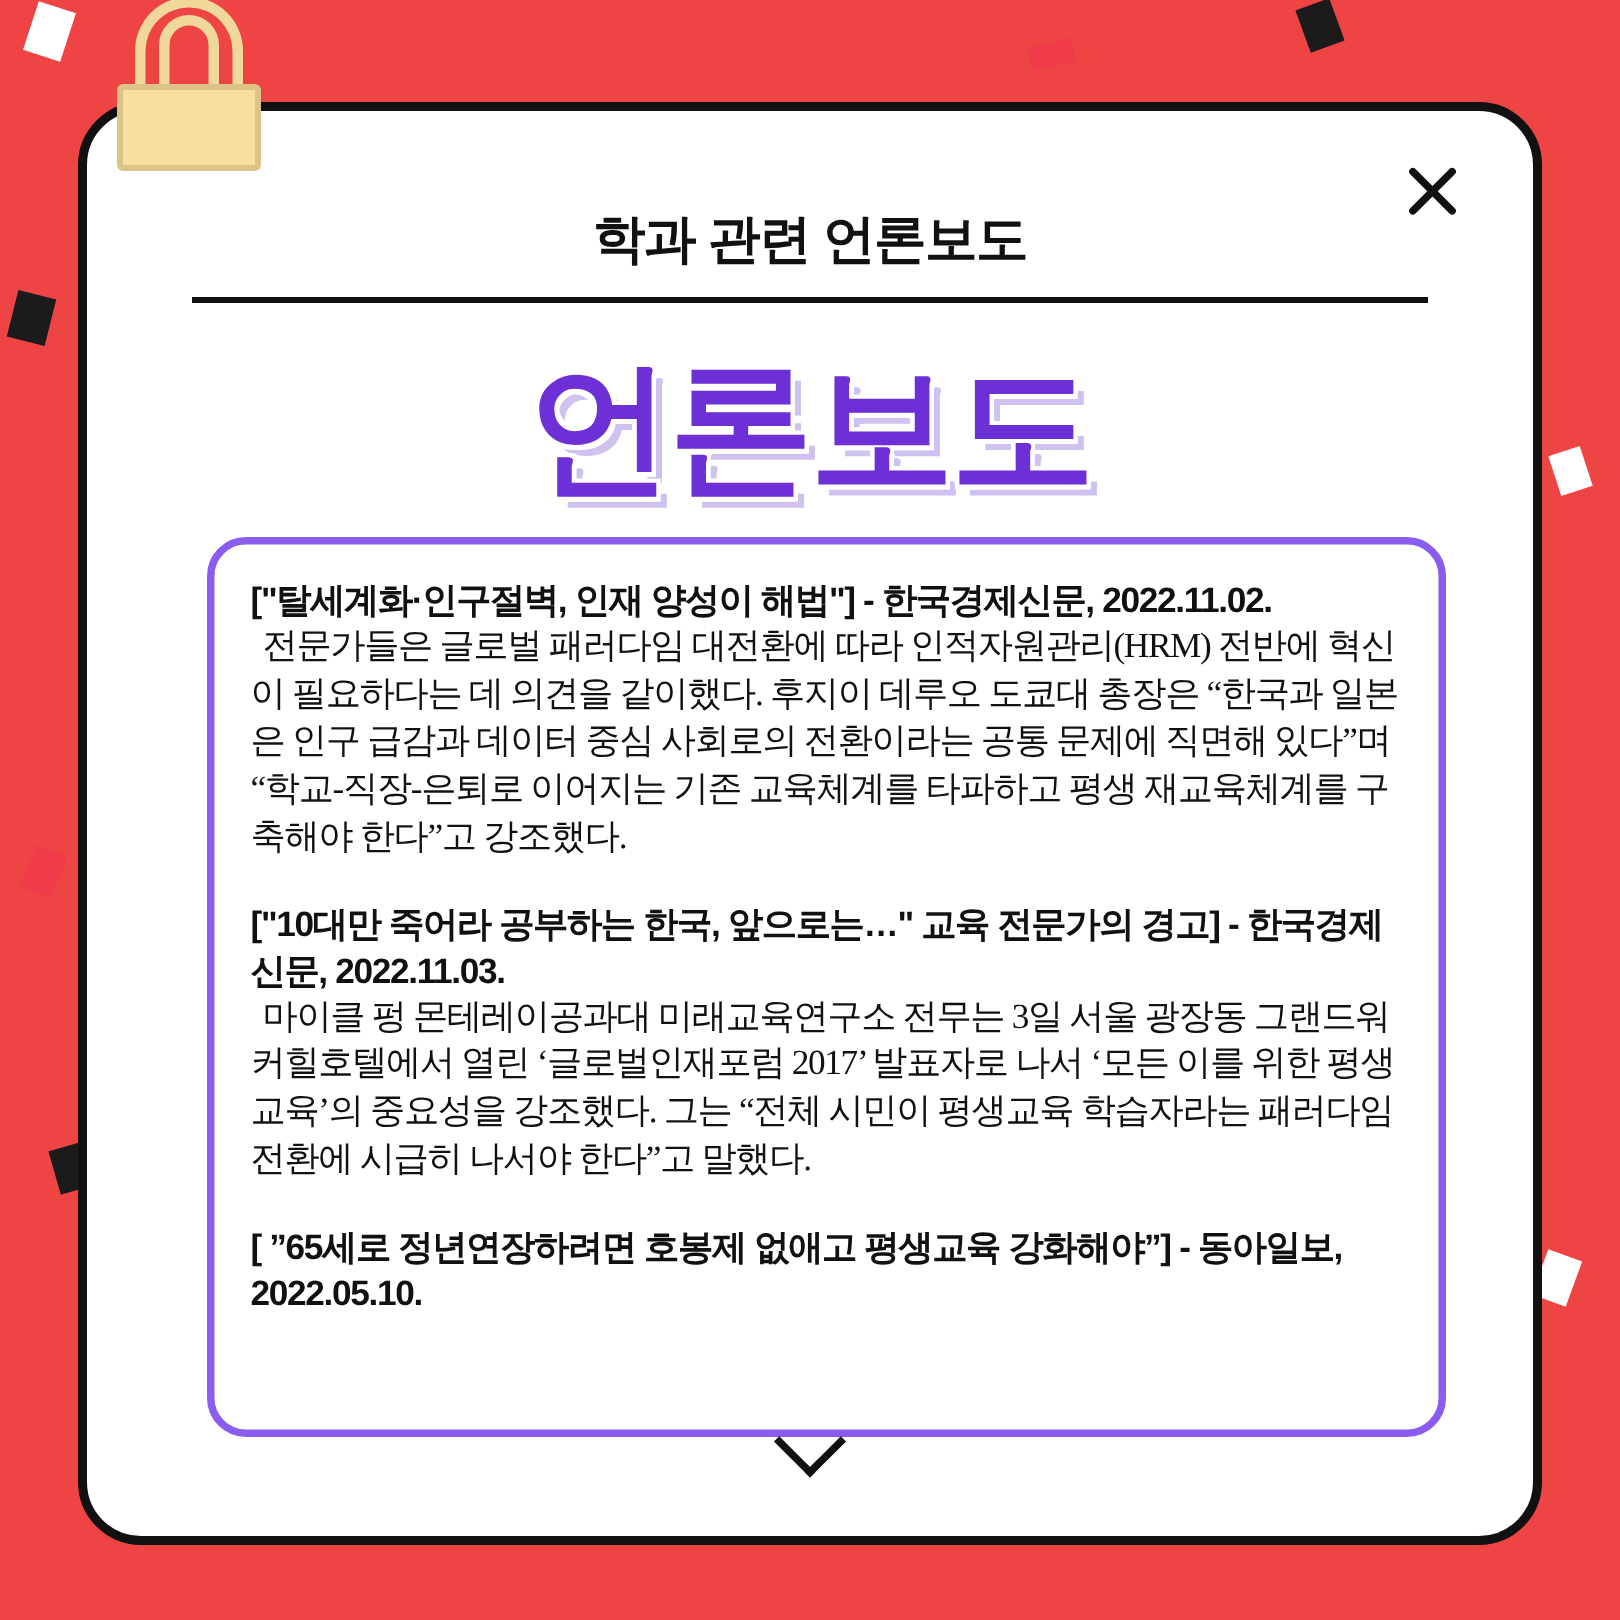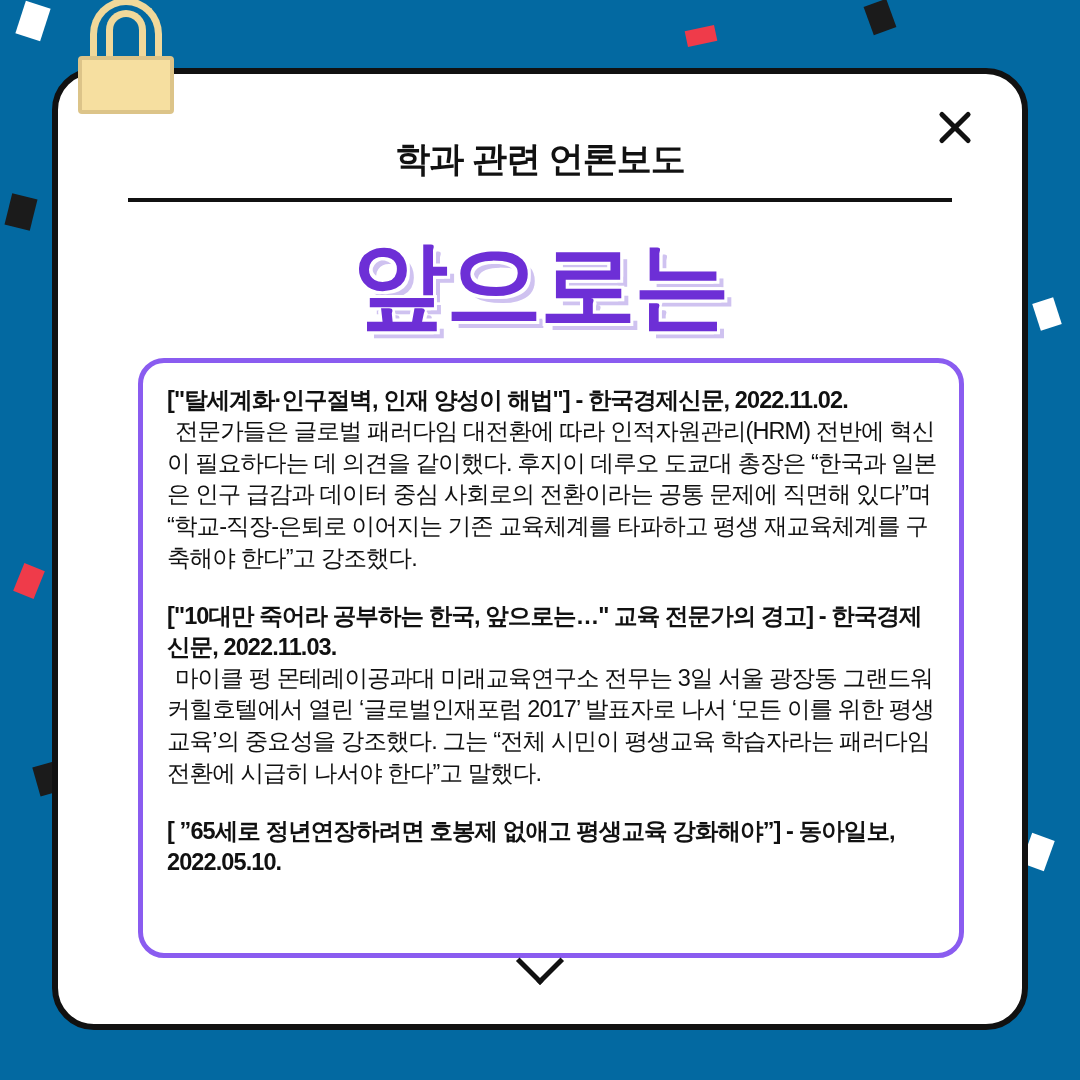--- a/index.html
+++ b/index.html
@@ -8,21 +8,21 @@
     width: 1080px;
     height: 1080px;
     overflow: hidden;
     font-family: "Liberation Sans", sans-serif;
   }
 
   #poster {
     position: relative;
     width: 1080px;
     height: 1080px;
-    background: #0369a1;
+    background: #ef4444;
     overflow: hidden;
   }
 
   
   .confetti {
     position: absolute;
     pointer-events: none;
   }
   .c-white { background: #ffffff; }
   .c-red   { background: #ef3b4a; }
@@ -122,20 +122,21 @@
     color: #111111;
     line-height: 1.32;
     letter-spacing: -0.9px;
   }
   .art-body {
     font-size: 23.5px;
     color: #111111;
     line-height: 1.35;
     letter-spacing: -0.9px;
     text-indent: 8px;
+    font-family: Liberation Serif, serif;
   }
 
   
   .clip-wrap { position: absolute; left: 72px; top: -6px; width: 120px; height: 130px; }
   .clip-body {
     position: absolute;
     left: 6px;
     top: 62px;
     width: 96px;
     height: 58px;
@@ -179,21 +180,21 @@
   <div class="confetti c-white" style="left:1026px; top:836px; width:24px; height:32px; transform:rotate(20deg);"></div>
   <div class="confetti c-white" style="left:1036px; top:300px; width:22px; height:28px; transform:rotate(-18deg);"></div>
 
   <div class="card">
 
     <div class="close-btn"></div>
 
     <div class="card-title">학과 관련 언론보도</div>
     <div class="divider"></div>
 
-    <div class="headline">앞으로는</div>
+    <div class="headline">언론보도</div>
 
     <div class="body-box">
 
       <div class="article">
         <div class="art-head">["탈세계화·인구절벽, 인재 양성이 해법"] - 한국경제신문, 2022.11.02.</div>
         <div class="art-body">전문가들은 글로벌 패러다임 대전환에 따라 인적자원관리(HRM) 전반에 혁신이 필요하다는 데 의견을 같이했다. 후지이 데루오 도쿄대 총장은 “한국과 일본은 인구 급감과 데이터 중심 사회로의 전환이라는 공통 문제에 직면해 있다”며 “학교-직장-은퇴로 이어지는 기존 교육체계를 타파하고 평생 재교육체계를 구축해야 한다”고 강조했다.</div>
       </div>
 
       <div class="article">
         <div class="art-head">["10대만 죽어라 공부하는 한국, 앞으로는…" 교육 전문가의 경고] - 한국경제신문, 2022.11.03.</div>

